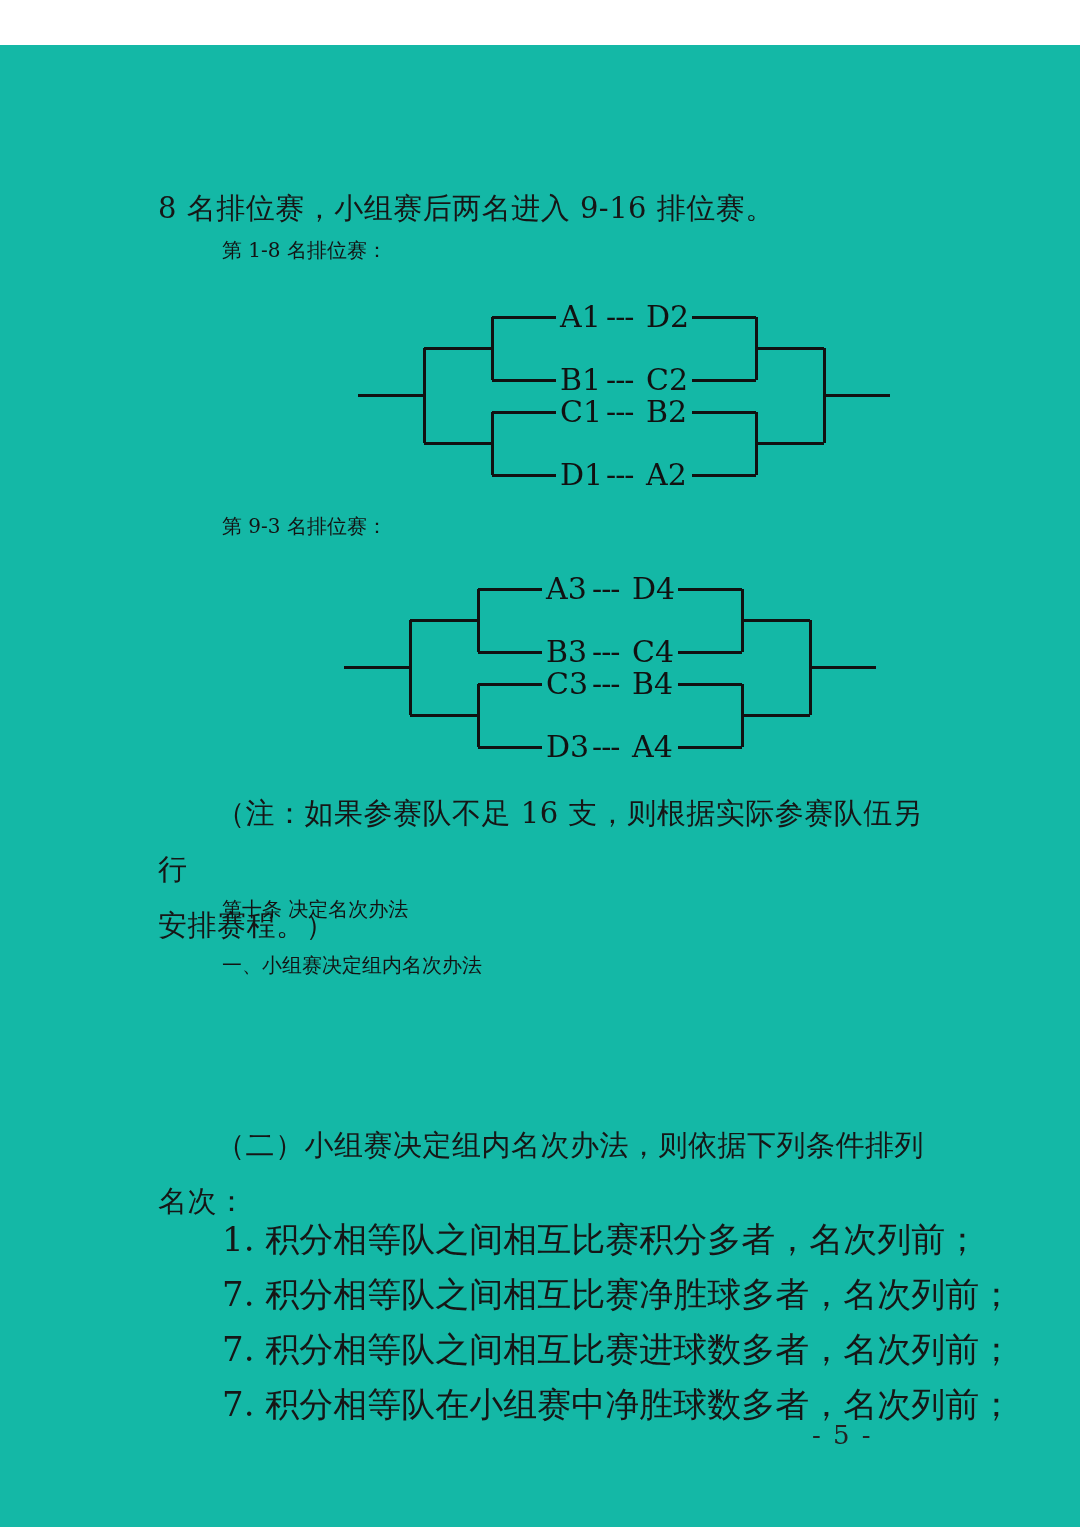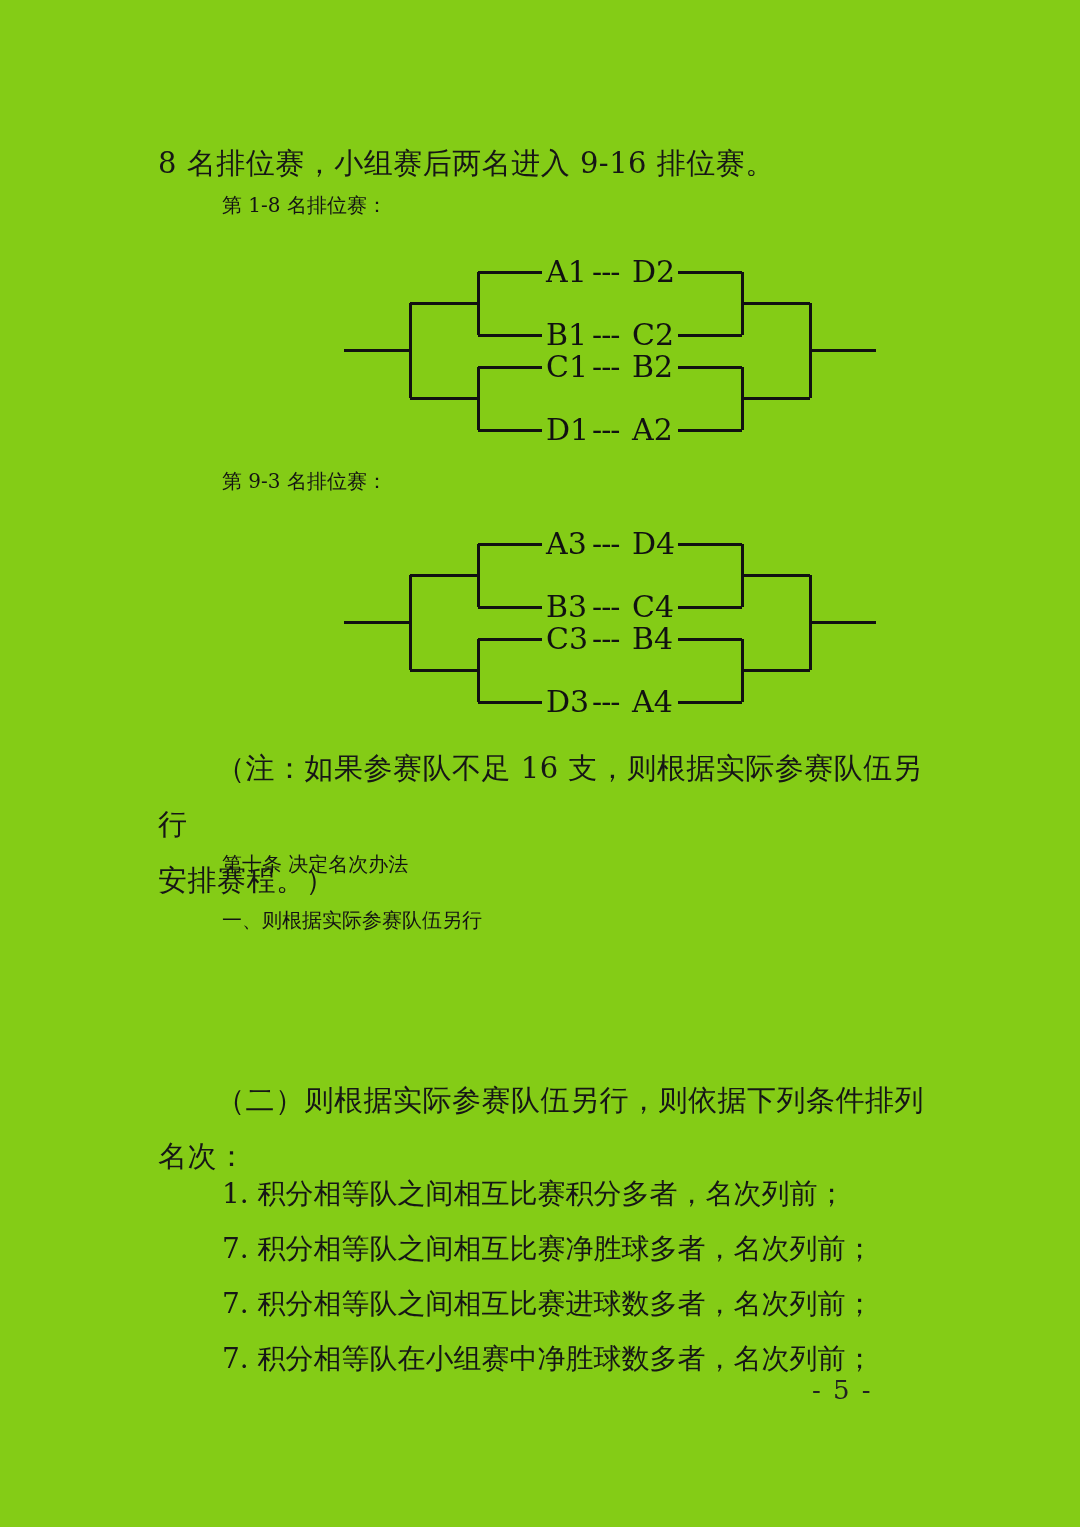--- a/index.html
+++ b/index.html
@@ -11,37 +11,38 @@
     width: 1080px;
     height: 1527px;
     position: relative;
     font-family: "DejaVu Serif", "Liberation Serif", serif;
     color: #1a1a1a;
     overflow: hidden;
   }
   .page {
     position: absolute;
     inset: 0;
-    background: #84cc16;
+    background: #14b8a6;
+    margin-top: 45px;
   }
 
   
   .para {
     position: absolute;
     font-size: 29px;
     line-height: 56px;
     letter-spacing: 0.5px;
     color: #161616;
     white-space: pre-wrap;
     font-family: "DejaVu Serif", "Liberation Serif", serif;
   }
 
   .line {
     position: absolute;
-    font-size: 28px;
+    font-size: 34px;
     line-height: 44px;
     color: #161616;
     white-space: pre;
   }
 
   .heading-line {
     position: absolute;
     font-size: 20px;
     white-space: pre;
     color: #131313;
@@ -76,21 +77,21 @@
 </style>
 </head>
 <body>
 
 <div class="page">
 
   <div class="para" style="left:158px; top:135px; width:760px;">8 名排位赛，小组赛后两名进入 9-16 排位赛。</div>
 
   <div class="heading-line" style="left:222px; top:192px;">第 1-8 名排位赛：</div>
 
-  <div class="bracket" style="left:330px; top:240px;">
+  <div class="bracket" style="left:344px; top:240px;">
     <svg width="560" height="220" viewBox="0 0 560 220" xmlns="http://www.w3.org/2000/svg">
       <g stroke="#111111" stroke-width="3" fill="none" shape-rendering="crispEdges">
 
         <line x1="14" y1="110" x2="80" y2="110"></line>
 
         <line x1="80" y1="63" x2="80" y2="158"></line>
 
         <line x1="80" y1="63" x2="148" y2="63"></line>
         <line x1="80" y1="158" x2="148" y2="158"></line>
 
@@ -179,24 +180,24 @@
       <text class="bk-dash" x="262" y="200">---</text>
       <text class="bk-label" x="302" y="200">A4</text>
     </svg>
   </div>
 
   <div class="para" style="left:158px; top:740px; width:770px; text-indent:58px;">（注：如果参赛队不足 16 支，则根据实际参赛队伍另行
 安排赛程。）</div>
 
   <div class="heading-line" style="left:222px; top:851px;">第十条 决定名次办法</div>
 
-  <div class="heading-line" style="left:222px; top:907px;">一、则根据实际参赛队伍另行</div>
-
-
-  <div class="para" style="left:158px; top:1072px; width:775px; text-indent:58px;">（二）则根据实际参赛队伍另行，则依据下列条件排列
+  <div class="heading-line" style="left:222px; top:907px;">一、小组赛决定组内名次办法</div>
+
+
+  <div class="para" style="left:158px; top:1072px; width:775px; text-indent:58px;">（二）小组赛决定组内名次办法，则依据下列条件排列
 名次：</div>
 
   <div class="line" style="left:222px; top:1172px;">1. 积分相等队之间相互比赛积分多者，名次列前；</div>
   <div class="line" style="left:222px; top:1227px;">7. 积分相等队之间相互比赛净胜球多者，名次列前；</div>
   <div class="line" style="left:222px; top:1282px;">7. 积分相等队之间相互比赛进球数多者，名次列前；</div>
   <div class="line" style="left:222px; top:1337px;">7. 积分相等队在小组赛中净胜球数多者，名次列前；</div>
 
   <div class="pagenum" style="left:812px; top:1375px;">- 5 -</div>
 
 </div>

